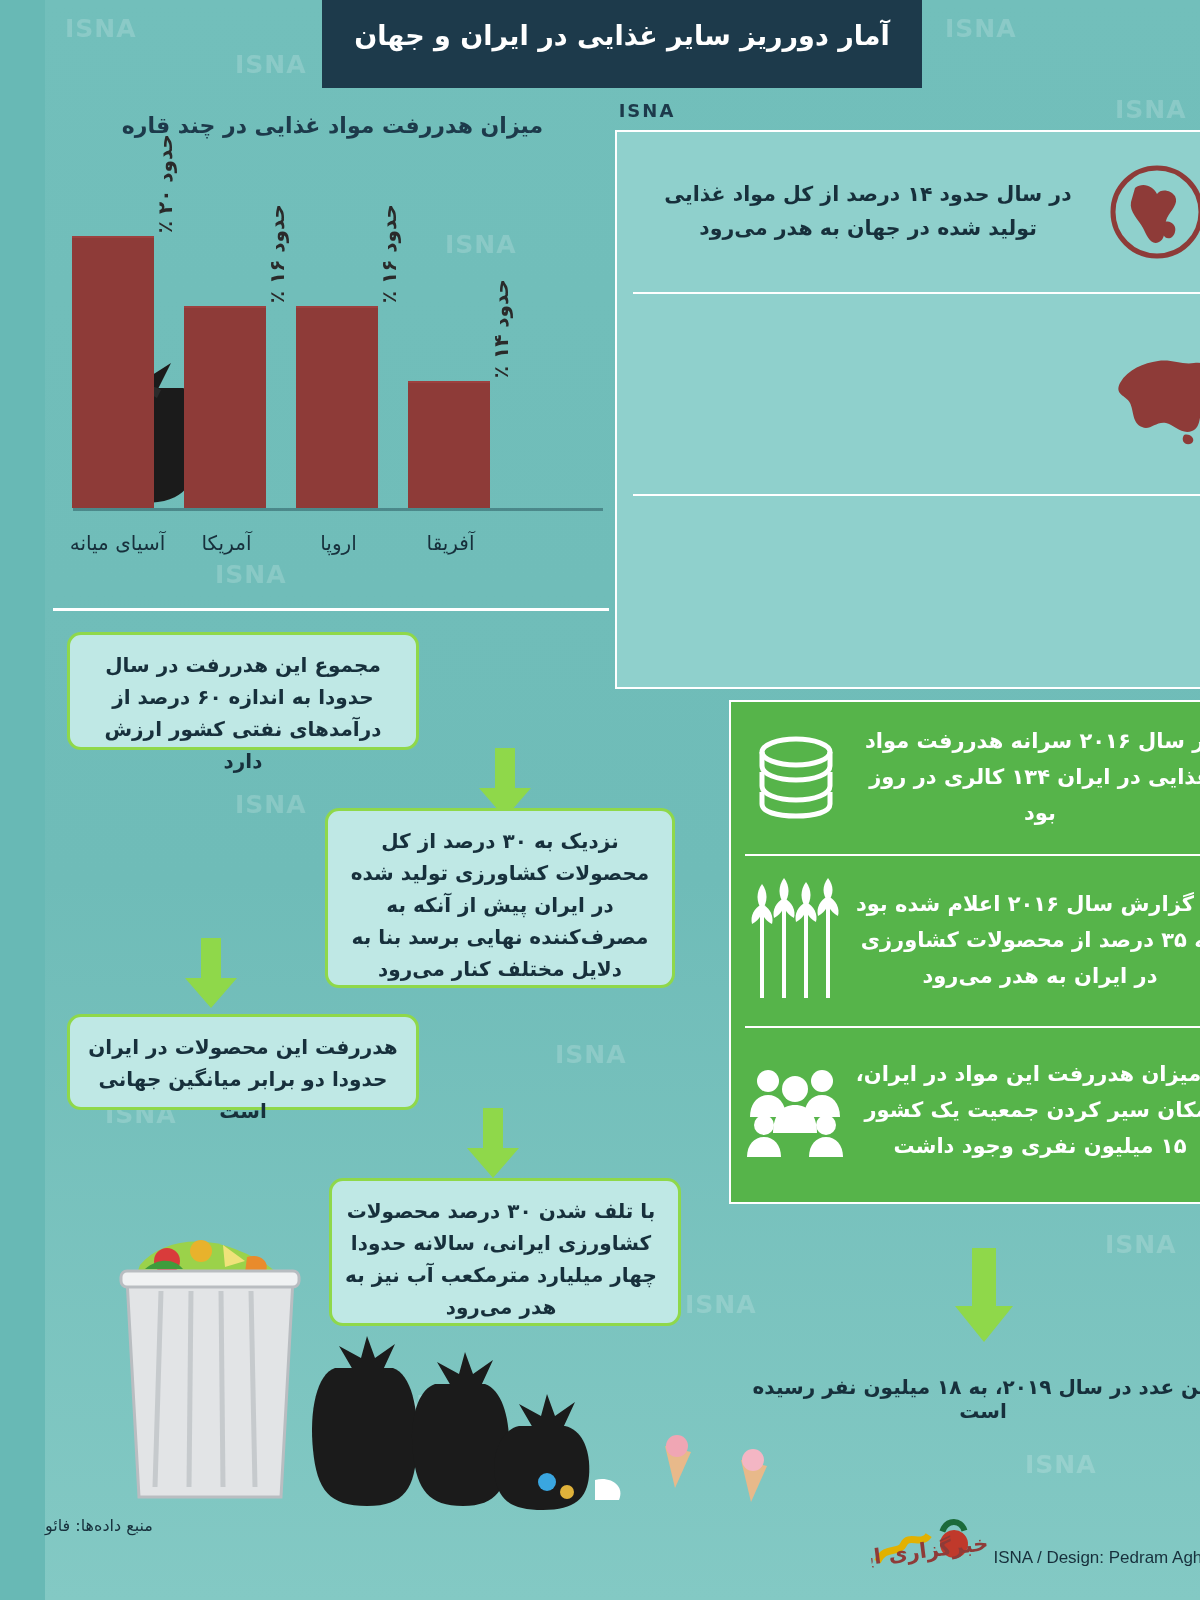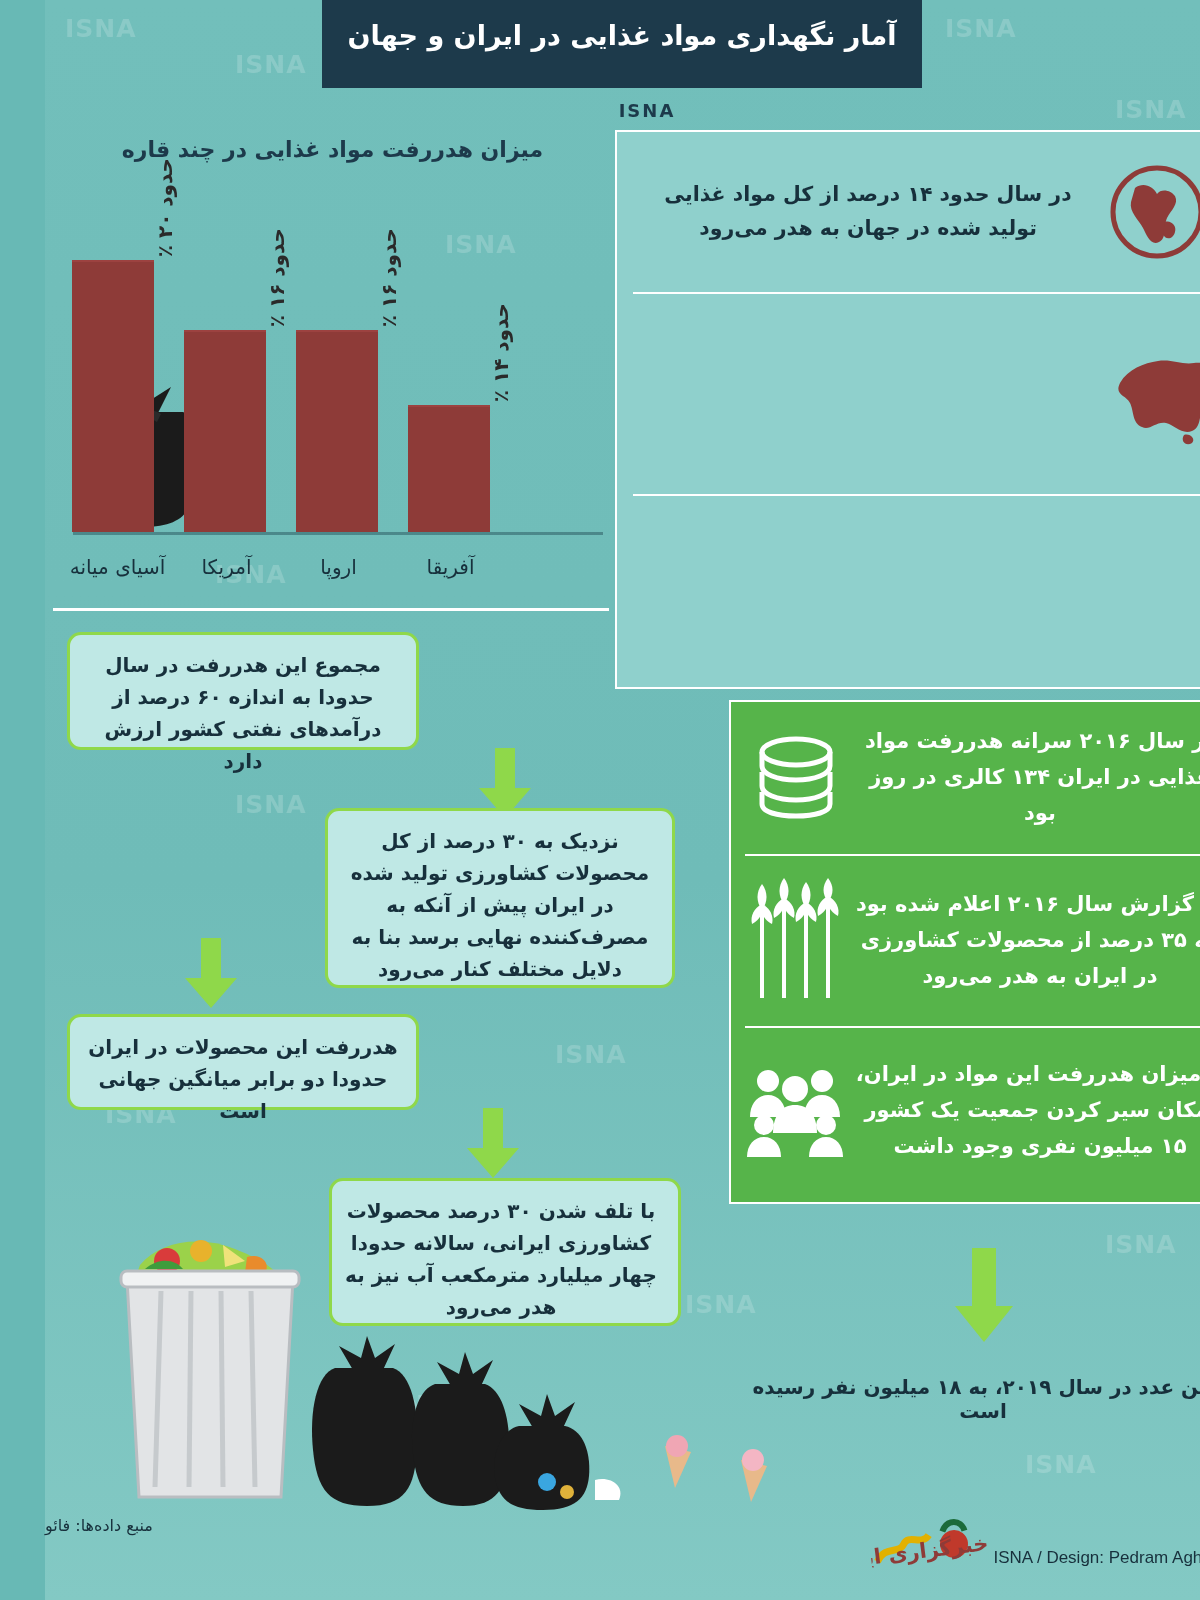--- a/index.html
+++ b/index.html
@@ -22,21 +22,21 @@
   .header-title{
     position:absolute;top:20px;left:287px;width:580px;
     text-align:center;color:#ffffff;font-size:27px;font-weight:bold;
     direction:rtl;
   }
   .isna-top{
     position:absolute;top:100px;left:512px;width:180px;text-align:center;
     color:#1d3a4b;font-weight:bold;font-size:18px;letter-spacing:2px;
   }
   
-  .chart-panel{position:absolute;top:137px;left:8px;width:562px;height:480px;text-decoration:underline;}
+  .chart-panel{position:absolute;top:113px;left:8px;width:562px;height:480px;text-decoration:underline;}
   .chart-caption{
     position:absolute;top:0;right:10px;width:545px;text-align:center;
     color:#1d3a4b;font-weight:bold;font-size:22px;direction:rtl;
   }
   .plot{position:absolute;top:50px;left:0;width:560px;height:420px;}
   .axis-x{position:absolute;left:20px;bottom:72px;width:530px;height:3px;background:#2e5c64;opacity:.55;}
   .bar{position:absolute;bottom:75px;background:#8e3b38;border-top:2px solid #9c4240;}
   .bar-label{
     position:absolute;color:#2a2a2a;font-weight:bold;font-size:20px;
     writing-mode:vertical-rl;transform:rotate(180deg);
@@ -112,21 +112,21 @@
   <div class="wm" style="top:790px;left:190px;">ISNA</div>
   <div class="wm" style="top:880px;left:880px;">ISNA</div>
   <div class="wm" style="top:1040px;left:510px;">ISNA</div>
   <div class="wm" style="top:1100px;left:60px;">ISNA</div>
   <div class="wm" style="top:1230px;left:1060px;">ISNA</div>
   <div class="wm" style="top:1290px;left:640px;">ISNA</div>
   <div class="wm" style="top:1390px;left:330px;">ISNA</div>
   <div class="wm" style="top:1450px;left:980px;">ISNA</div>
 
   <div class="header-bar"></div>
-  <div class="header-title">آمار نگهداری مواد غذایی در ایران و جهان</div>
+  <div class="header-title">آمار دورریز سایر غذایی در ایران و جهان</div>
   <div class="isna-top">ISNA</div>
 
   <div class="chart-panel">
     <div class="chart-caption">میزان هدررفت مواد غذایی در چند قاره</div>
 
     <div class="plot">
       <div class="axis-x"></div>
 
       <svg class="trashbag" viewBox="0 0 120 165">
         <path d="M20 45 C10 48 4 70 6 105 C8 140 16 160 60 160 C104 160 112 140 114 105 C116 70 110 48 100 45 Z" fill="#1b1b1b"></path>

